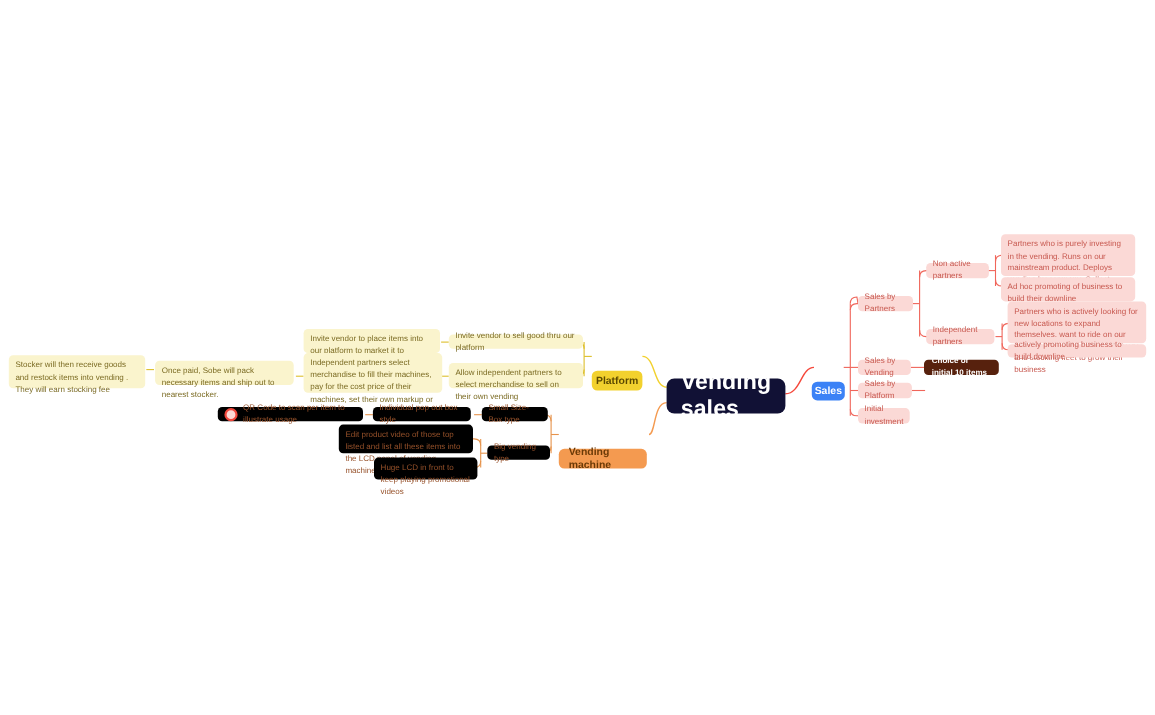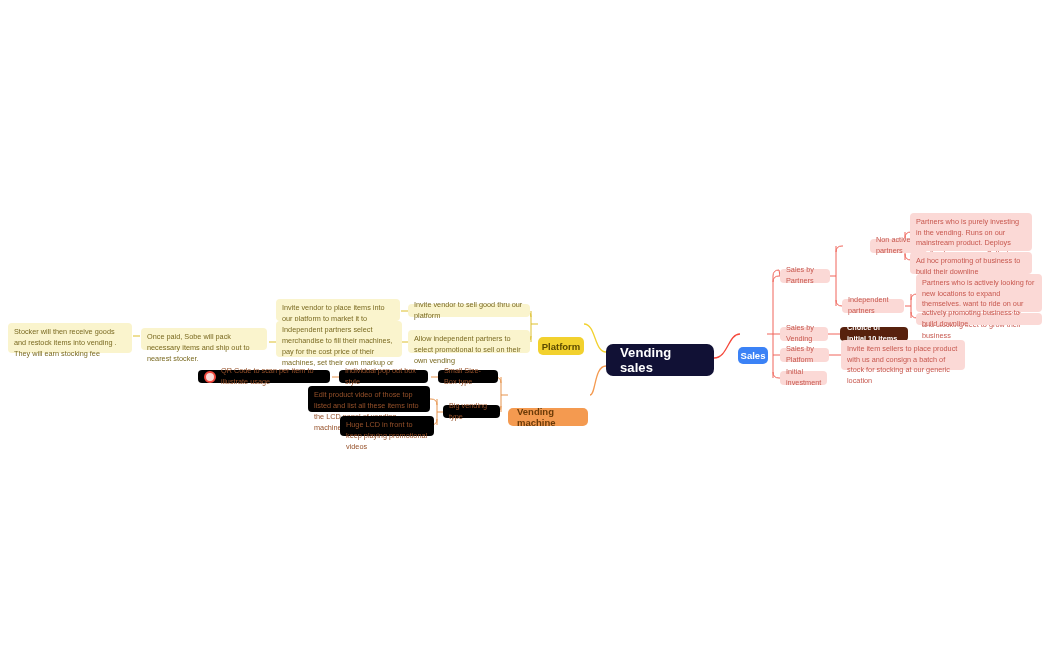--- a/index.html
+++ b/index.html
@@ -35,21 +35,21 @@
     display: flex;
     align-items: center;
     white-space: pre-line;
   }
 
   
   .root {
     background: #111135;
     color: #ffffff;
     border-radius: 7px;
-    font-size: 13px;
+    font-size: 21px;
     font-weight: 700;
     letter-spacing: .1px;
     padding: 16px 14px;
     justify-content: center;
   }
 
   
   .branch {
     border-radius: 5px;
     font-size: 9.5px;
@@ -186,49 +186,48 @@
     <path d="M437,405 q0,-6 -6,-6 L430,399" stroke="#e6934c" stroke-width="1" fill="none"></path>
     <path d="M437,419 q0,6 -6,6 L430,425" stroke="#e6934c" stroke-width="1" fill="none"></path>
   </svg>
 
   <div class="node root" style="left:606px; top:344px; width:108px; height:29px;">Vending sales</div>
 
   <div class="node branch sales" style="left:738px; top:325px; width:30px; height:17px;">Sales</div>
 
   <div class="node chip-red" style="left:780px; top:269px; width:50px; height:14px;">Sales by Partners</div>
 
-  <div class="node chip-red" style="left:842px; top:239px; width:57px; height:14px;margin-left:28px;">Non active partners</div>
+  <div class="node chip-red" style="left:842px; top:239px; width:57px; height:14px;">Non active partners</div>
 
   <div class="node chip-red multiline" style="left:910px; top:213px; width:122px; height:38px;">Partners who is purely investing in the vending. Runs on our mainstream product. Deploys vending by company. Collect monthly or quarterly payout</div>
 
   <div class="node chip-red multiline" style="left:910px; top:252px; width:122px; height:22px;">Ad hoc promoting of business to build their downline</div>
 
   <div class="node chip-red" style="left:842px; top:299px; width:62px; height:14px;">Independent partners</div>
 
   <div class="node chip-red multiline" style="left:916px; top:274px; width:126px; height:38px;">Partners who is actively looking for new locations to expand themselves. want to ride on our network of merchandisem, delivery and stocking fleet to grow their business</div>
 
   <div class="node chip-red" style="left:916px; top:313px; width:126px; height:12px;">actively promoting business to build downline</div>
 
   <div class="node chip-red" style="left:780px; top:327px; width:48px; height:14px;">Sales by Vending</div>
 
   <div class="node chip-red-dark" style="left:840px; top:327px; width:68px; height:14px;">Choice of initial 10 items</div>
 
   <div class="node chip-red" style="left:780px; top:348px; width:49px; height:14px;">Sales by Platform</div>
 
-  <div class="node chip-red multiline" style="left:841px; top:340px; width:124px; height:30px;">Invite item sellers to place product with us and consign a batch of stock for stocking at our generic location</div>
 
   <div class="node chip-red" style="left:780px; top:371px; width:47px; height:14px;">Initial investment</div>
 
   <div class="node branch platform" style="left:538px; top:315px; width:46px; height:18px;">Platform</div>
 
   <div class="node chip-yellow" style="left:408px; top:304px; width:122px; height:13px;">Invite vendor to sell good thru our platform</div>
 
   <div class="node chip-yellow multiline" style="left:276px; top:299px; width:124px; height:22px;">Invite vendor to place items into our platform to market it to partners</div>
 
-  <div class="node chip-yellow multiline" style="left:408px; top:330px; width:122px; height:23px;">Allow independent partners to select promotional to sell on their own vending</div>
+  <div class="node chip-yellow multiline" style="left:408px; top:330px; width:122px; height:23px;">Allow independent partners to select merchandise to sell on their own vending</div>
 
   <div class="node chip-yellow multiline" style="left:276px; top:321px; width:126px; height:36px;">Independent partners select merchandise to fill their machines, pay for the cost price of their machines, set their own markup or price suggest.</div>
 
   <div class="node chip-yellow multiline" style="left:141px; top:328px; width:126px; height:22px;">Once paid, Sobe will pack necessary items and ship out to nearest stocker.</div>
 
   <div class="node chip-yellow multiline" style="left:8px; top:323px; width:124px; height:30px;">Stocker will then receive goods and restock items into vending . They will earn stocking fee</div>
 
   <div class="node branch vending" style="left:508px; top:386px; width:80px; height:18px;">Vending machine</div>
 
   <div class="node chip-orange" style="left:438px; top:370px; width:60px; height:13px;">Small Size- Box type</div>

